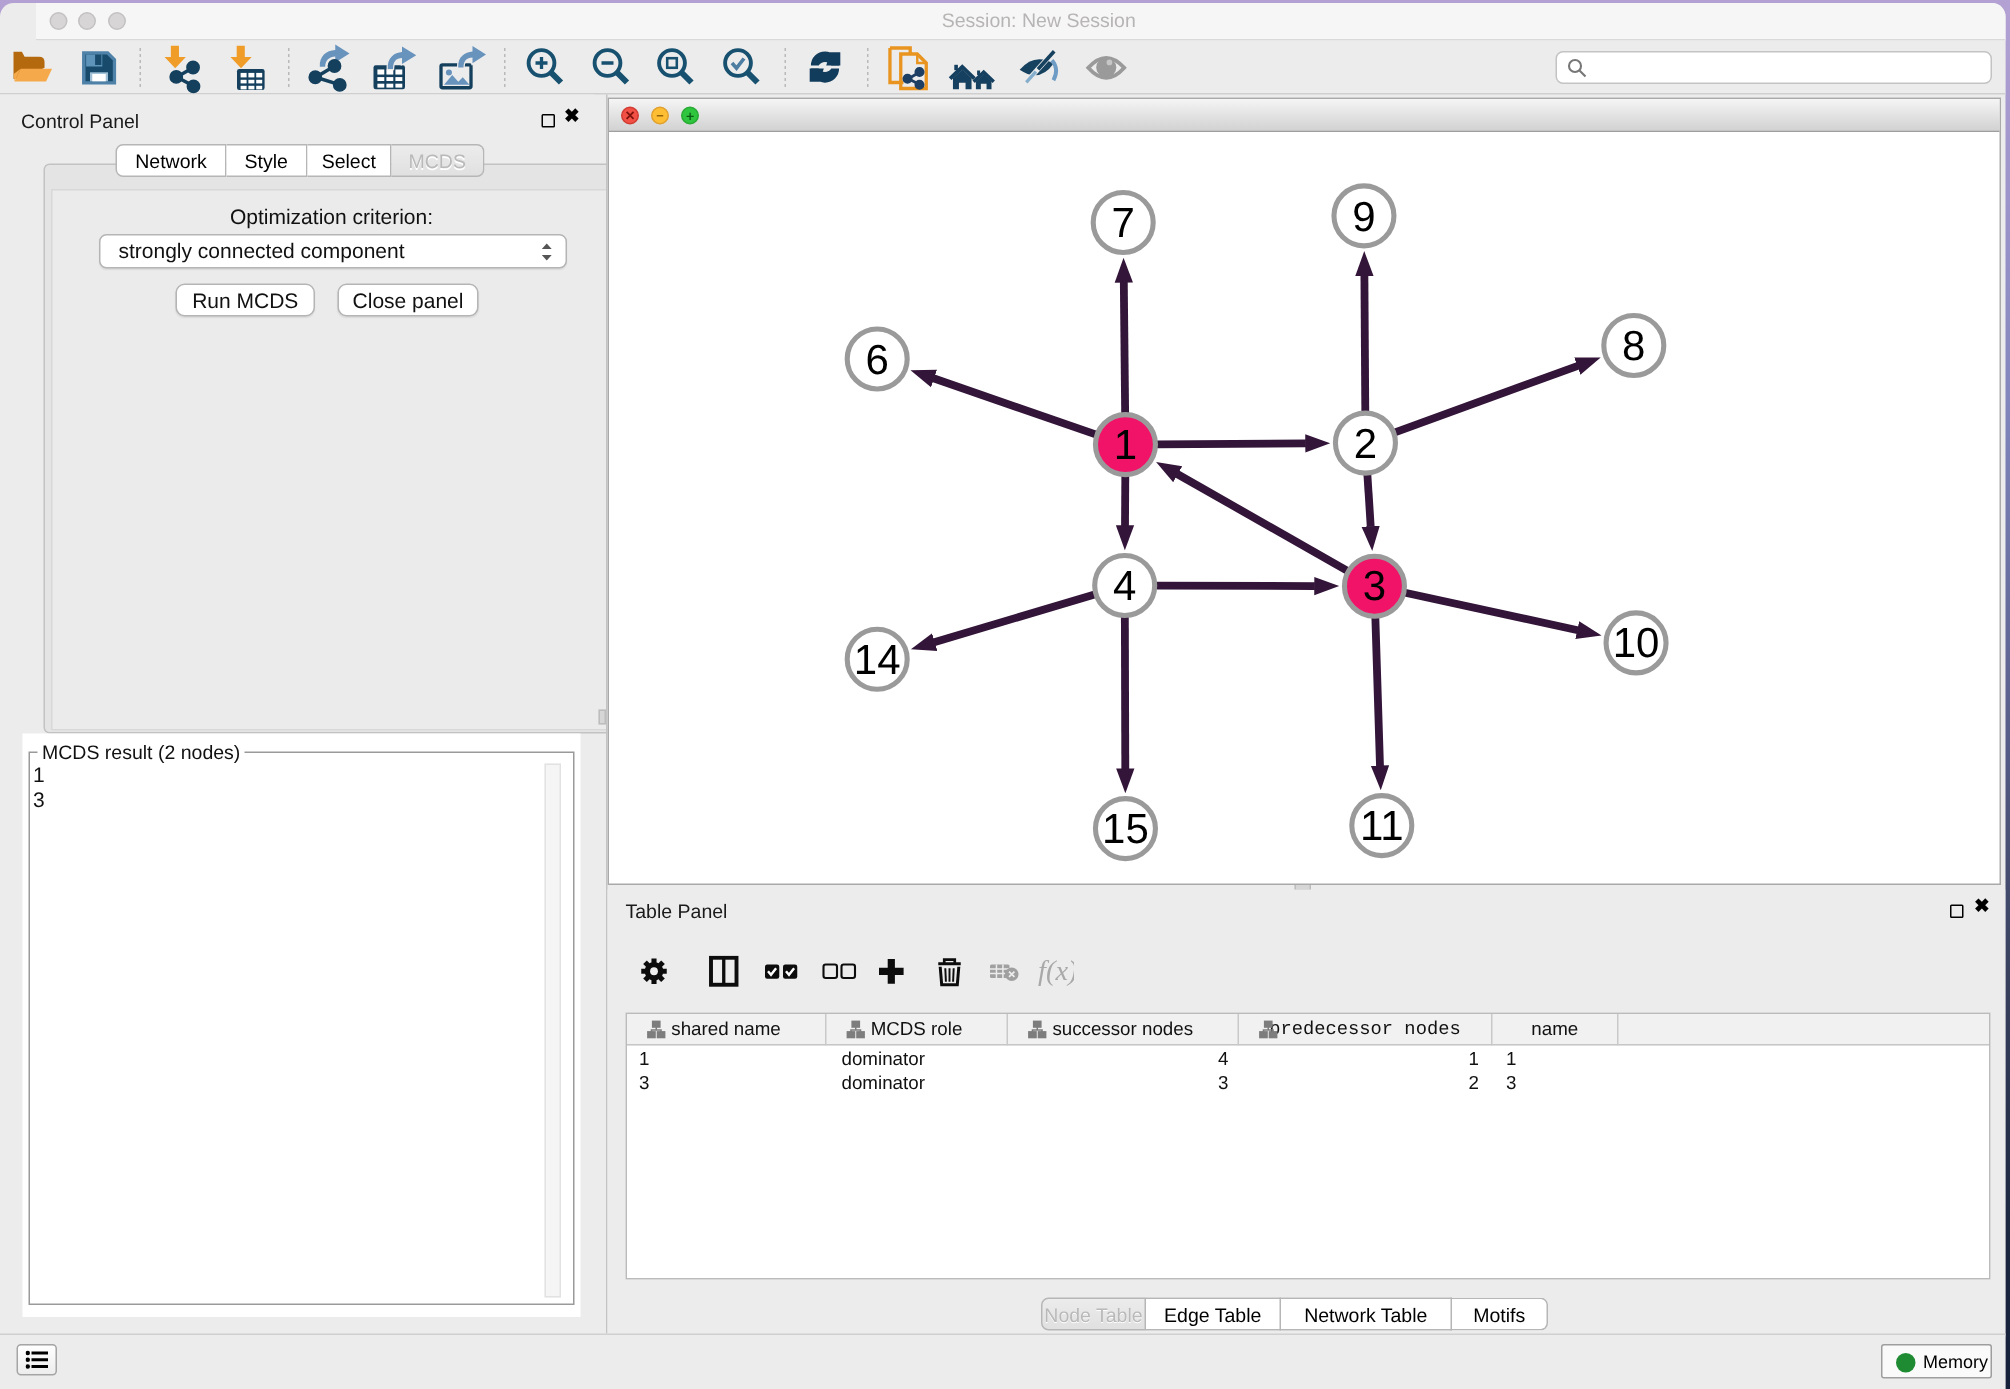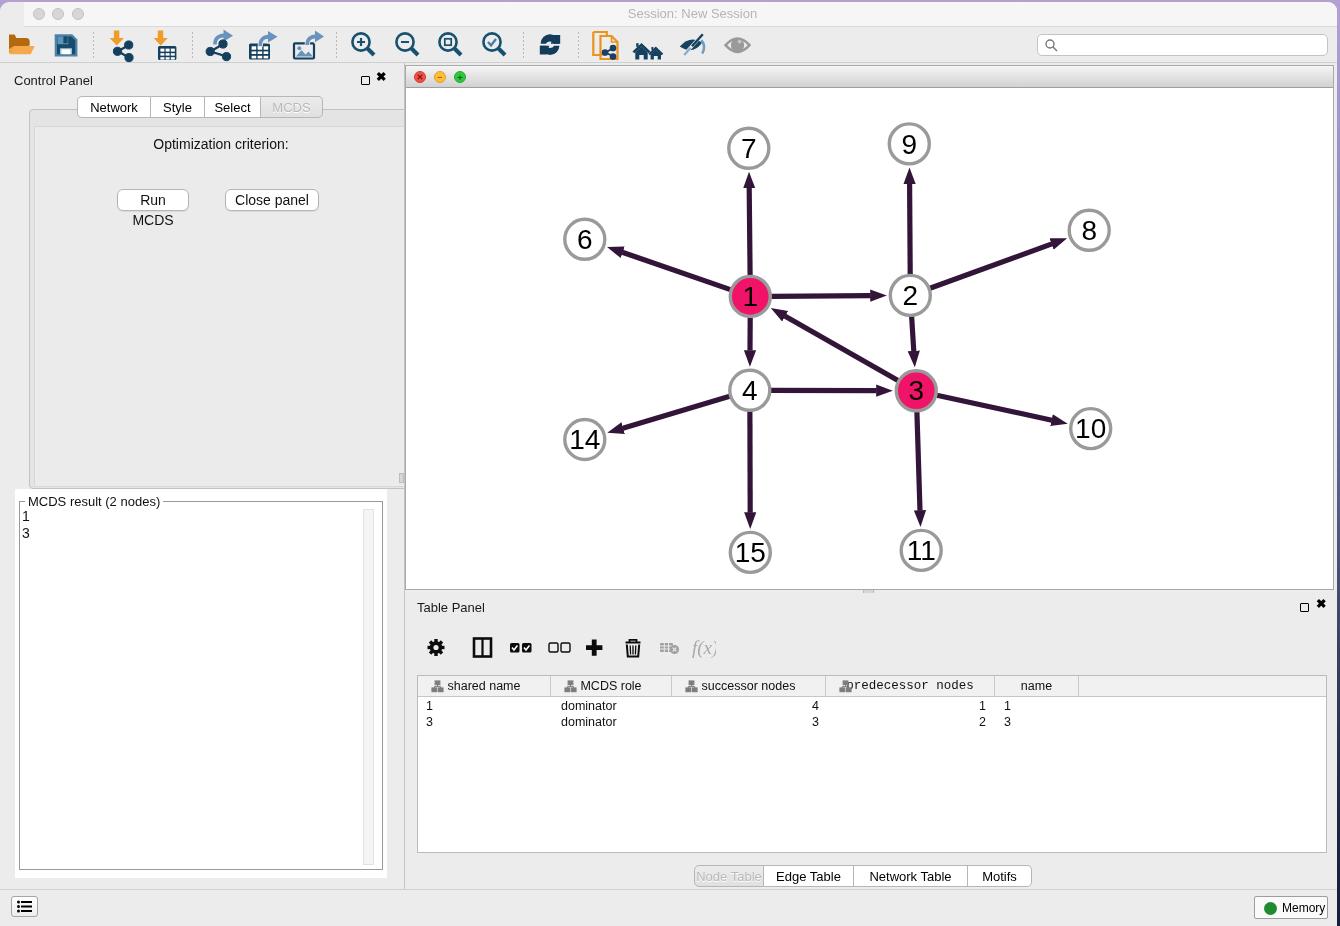--- a/index.html
+++ b/index.html
@@ -251,21 +251,26 @@
     <div class="wc-close" style="left:376px; top:6px;">✖</div>
     <div class="tabs" style="left:77px; top:33px;">
       <div class="tab" style="width:74px">Network</div>
         <div class="tab" style="width:54px">Style</div>
         <div class="tab" style="width:56px">Select</div>
         <div class="tab sel" style="width:62px">MCDS</div>
     </div>
     <div class="tabpane">
       <div class="innerpane">
         <div class="optlabel">Optimization criterion:</div>
-        <div class="btn" style="left:82px; width:72px;">Run MCDS</div>
+        <div class="dropdown">strongly connected component
+          <svg style="position:absolute;right:8px;top:4px" width="9" height="14" viewBox="0 0 9 14">
+            <path d="M1.2 5 L4.5 1.4 L7.8 5 Z M1.2 9 L4.5 12.6 L7.8 9 Z" fill="#555"></path>
+          </svg>
+        </div>
+        <div class="btn" style="left:82px; width:93px;">Run MCDS</div>
         <div class="btn" style="left:190px; width:94px;">Close panel</div>
       </div>
     </div>
     <div class="respanel">
       <div class="groupbox">
         <div class="grouplabel">MCDS result (2 nodes)</div>
         <div class="resulttext">1<br>3</div>
         <div class="scrolltrack"></div>
       </div>
     </div>

